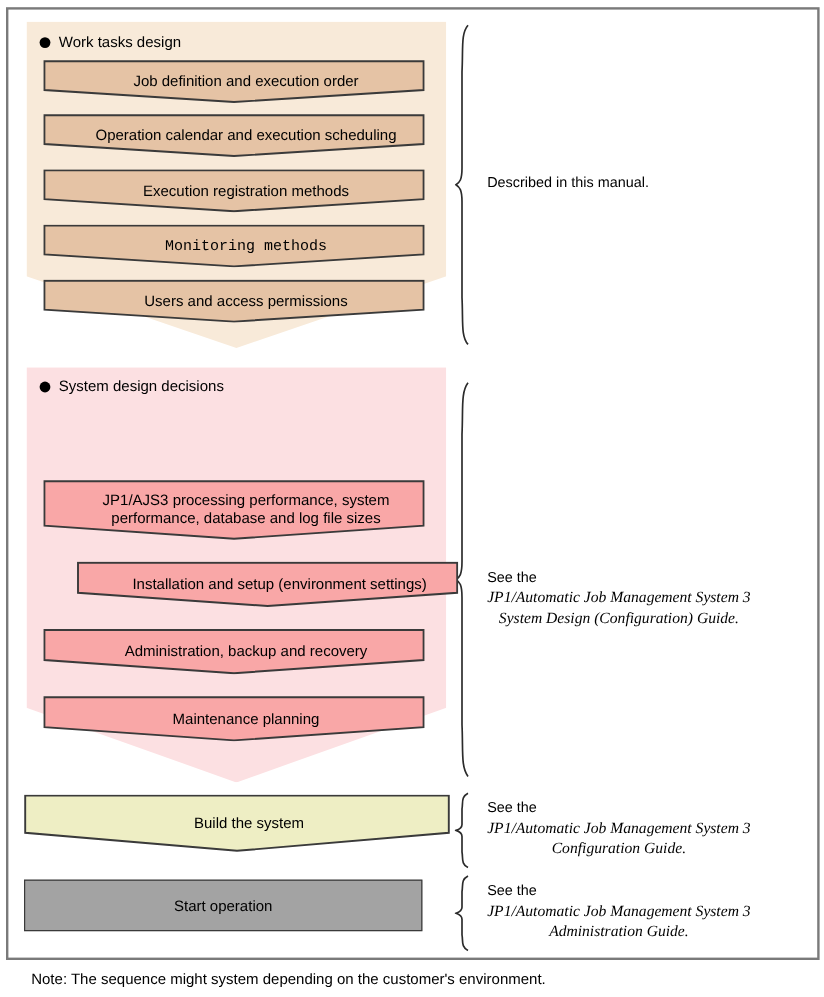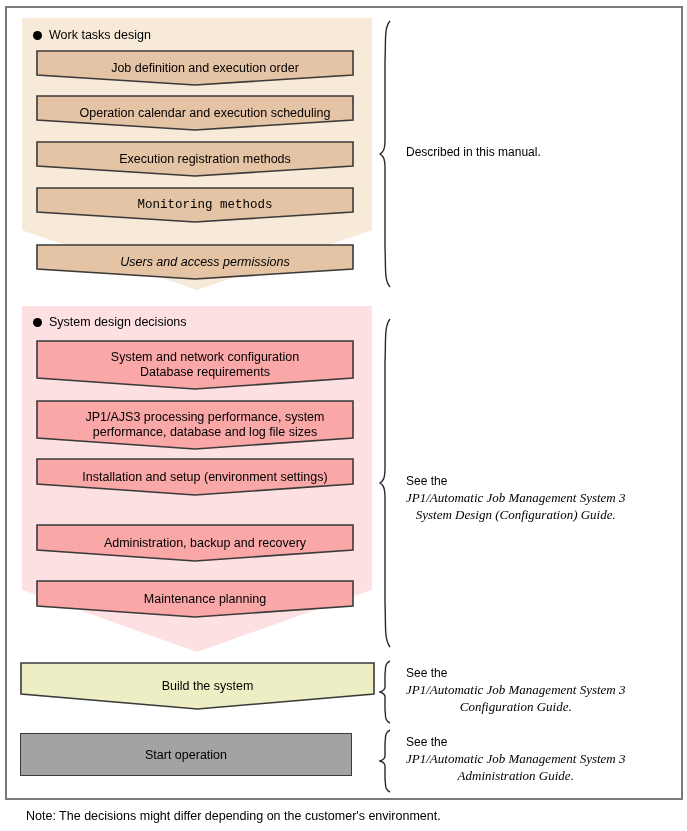--- a/index.html
+++ b/index.html
@@ -211,60 +211,49 @@
 
   <div class="chev chev-tan" style="top:187px; height:36px;font-family:Liberation Mono, monospace;">
     <span class="shape">
       <svg viewBox="0 0 318 36" preserveAspectRatio="none">
         <polygon points="1,1 317,1 317,25 159,35 1,25" fill="#e5c3a5" stroke="#3a3a3a" stroke-width="1.6"></polygon>
       </svg>
     </span>
     <span class="inner">Monitoring methods</span>
   </div>
 
-  <div class="chev chev-tan" style="top:244px; height:36px;font-style:italic;">
+  <div class="chev chev-tan" style="top:233px; height:36px;">
     <span class="shape">
       <svg viewBox="0 0 318 36" preserveAspectRatio="none">
         <polygon points="1,1 317,1 317,25 159,35 1,25" fill="#e5c3a5" stroke="#3a3a3a" stroke-width="1.6"></polygon>
       </svg>
     </span>
     <span class="inner">Users and access permissions</span>
   </div>
 
   <div class="panel panel-pink"></div>
 
   <div class="group-heading" id="heading-sysdes">
     <span class="bullet"></span><span>System design decisions</span>
   </div>
 
-  <div class="chev chev-pink" style="top:340px; height:50px;">
-    <span class="shape">
-      <svg viewBox="0 0 318 50" preserveAspectRatio="none">
-        <polygon points="1,1 317,1 317,38 159,49 1,38" fill="#f9a7a7" stroke="#3a3a3a" stroke-width="1.6"></polygon>
-      </svg>
-    </span>
-    <span class="inner">
-      <span>System and network configuration</span><br>
-      <span>Database requirements</span>
-    </span>
-  </div>
 
   <div class="chev chev-pink" style="top:400px; height:50px;">
     <span class="shape">
       <svg viewBox="0 0 318 50" preserveAspectRatio="none">
         <polygon points="1,1 317,1 317,38 159,49 1,38" fill="#f9a7a7" stroke="#3a3a3a" stroke-width="1.6"></polygon>
       </svg>
     </span>
     <span class="inner">
       <span>JP1/AJS3 processing performance, system</span><br>
       <span>performance, database and log file sizes</span>
     </span>
   </div>
 
-  <div class="chev chev-pink" style="top:458px; height:38px;">
+  <div class="chev chev-pink" style="top:468px; height:38px;margin-left:28px;">
     <span class="shape">
       <svg viewBox="0 0 318 38" preserveAspectRatio="none">
         <polygon points="1,1 317,1 317,26 159,37 1,26" fill="#f9a7a7" stroke="#3a3a3a" stroke-width="1.6"></polygon>
       </svg>
     </span>
     <span class="inner">Installation and setup (environment settings)</span>
   </div>
 
   <div class="chev chev-pink" style="top:524px; height:38px;">
     <span class="shape">
@@ -336,15 +325,15 @@
     <span class="ital">JP1/Automatic Job Management System 3</span>
     <span class="ital">Configuration Guide.</span>
   </div>
 
   <div class="annot" style="left:406px; top:734px;">
     <span class="see">See the</span>
     <span class="ital">JP1/Automatic Job Management System 3</span>
     <span class="ital">Administration Guide.</span>
   </div>
 
-  <div class="note">Note: The decisions might differ depending on the customer's environment.</div>
+  <div class="note">Note: The sequence might system depending on the customer's environment.</div>
 
 </div>
 
 </body></html>

